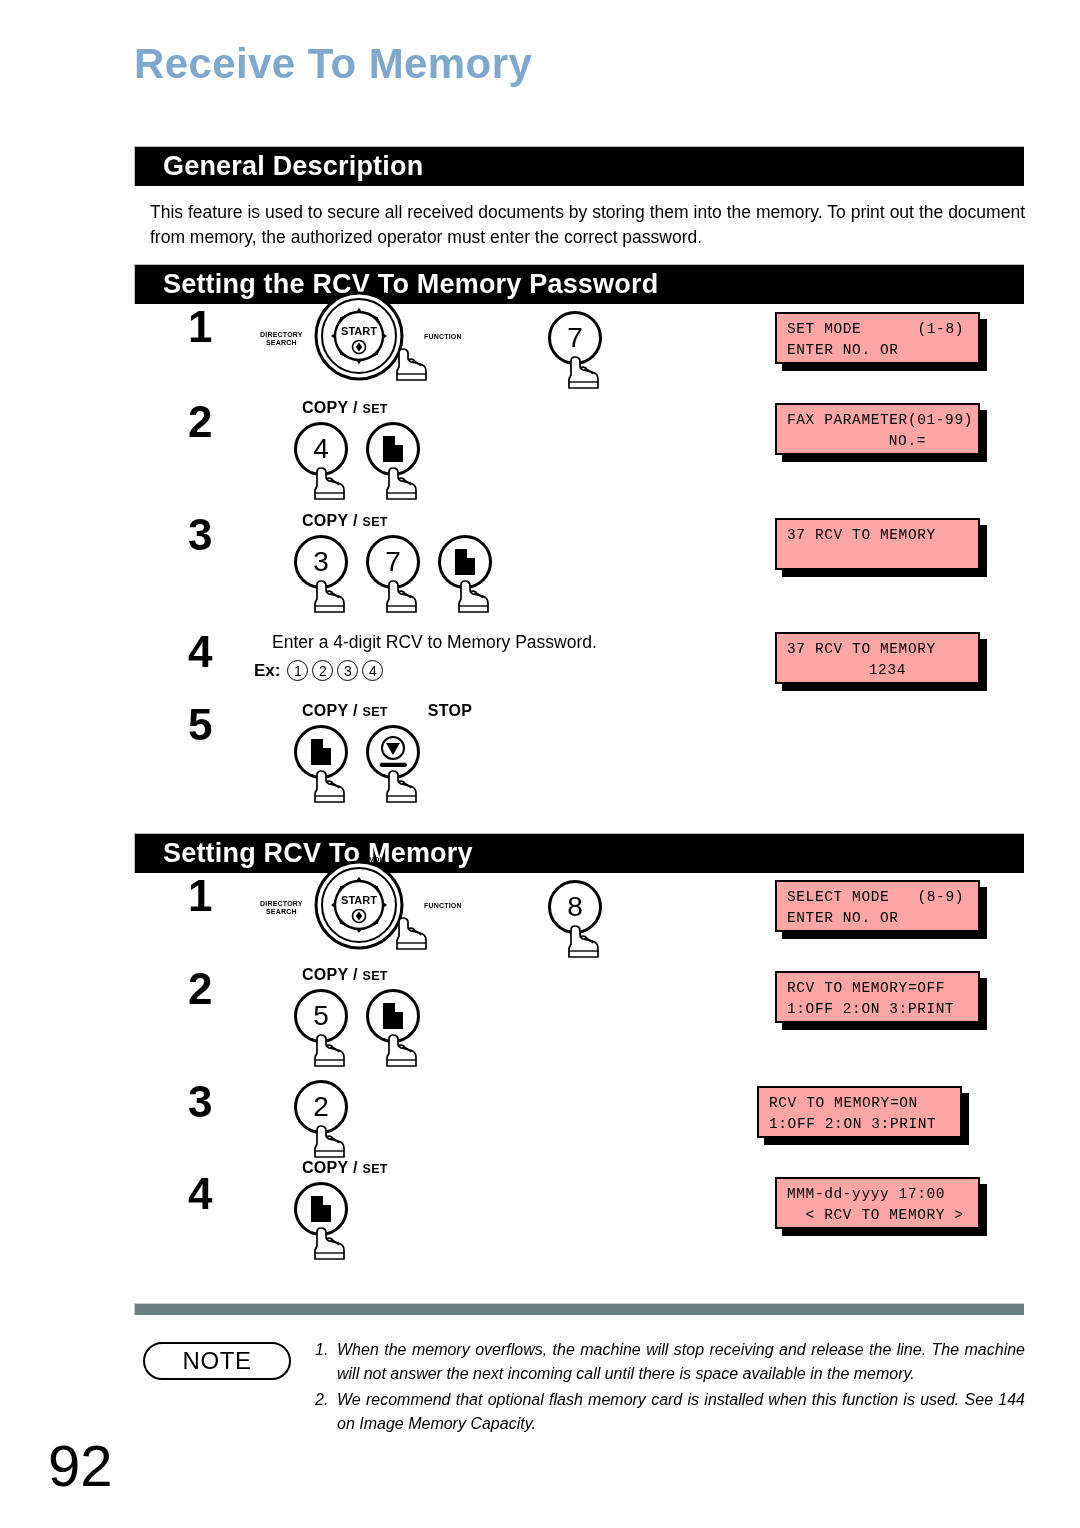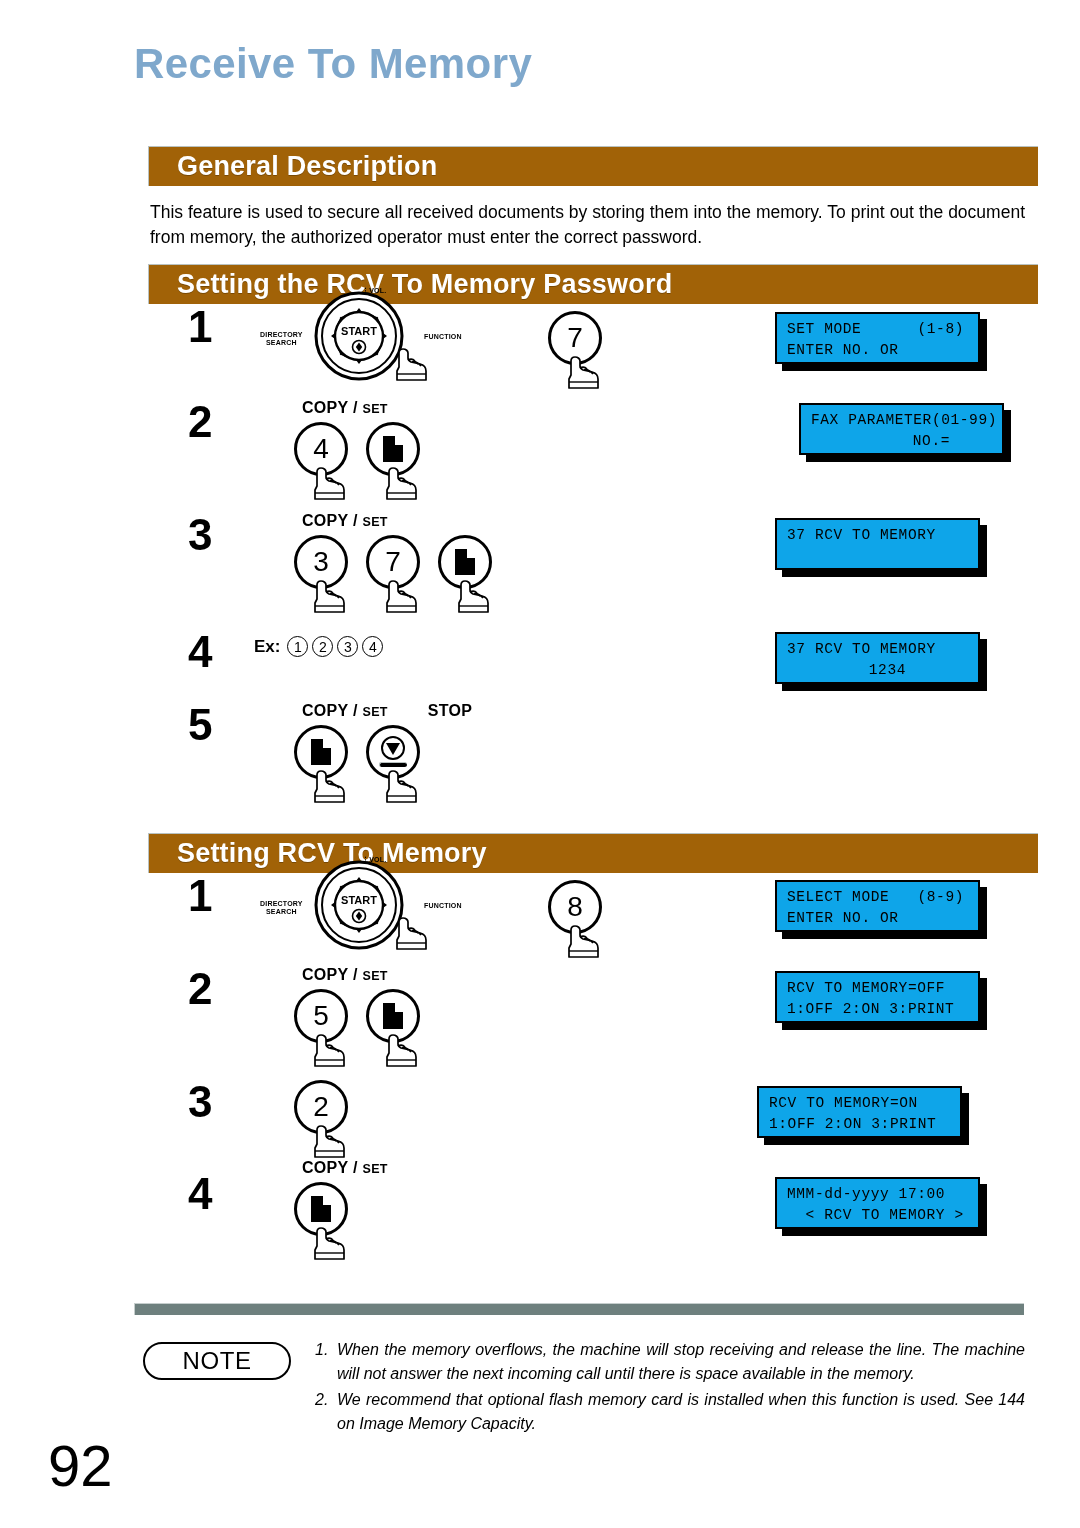--- a/index.html
+++ b/index.html
@@ -16,22 +16,22 @@
   
   .page-title {
     position:absolute; left:134px; top:40px;
     font-size:42px; font-weight:bold;
     color:#7fa8cc;
     letter-spacing:0.4px;
   }
 
   
   .bar {
-    position:absolute; left:148px; width:890px; height:40px;
-    background:#a16207;
+    position:absolute; left:134px; width:890px; height:40px;
+    background:#000000;
     border-top:1px solid #b9c2c1;
     border-left:1px solid #b9c2c1;
     display:flex; align-items:center;
   }
   .bar span {
     color:#ffffff; font-weight:bold; font-size:27px;
     margin-left:28px; letter-spacing:0.2px;
     text-shadow:0 1px 0 rgba(0,0,0,.25);
   }
   #bar-general  { top:146px; }
@@ -125,21 +125,21 @@
   .ex-label { font-weight:bold; font-size:17px; margin-right:3px; }
   .circ-digit {
     display:inline-flex; align-items:center; justify-content:center;
     width:21px; height:21px; border:1.6px solid #000; border-radius:50%;
     font-size:14px; line-height:1;
   }
 
   
   .lcd {
     position:absolute; width:205px; height:52px;
-    background:#0ea5e9; border:2.6px solid #000;
+    background:#fca5a5; border:2.6px solid #000;
     box-shadow:7px 7px 0 0 #000;
     padding:5px 0 0 10px;
     font-family:"Liberation Mono", monospace;
     font-size:14.5px; line-height:21px;
     letter-spacing:0.6px;
     white-space:pre;
   }
   .lcd .l2 { display:block; }
   .lcd .right { float:right; margin-right:14px; }
 
@@ -338,20 +338,21 @@
     </g>
     <path d="M3 27 L32 27" stroke="#000" stroke-width="1.4" fill="none"></path>
   </svg></div>
           </div>
         </div>
       </div>
     </div>
     <div class="step" style="height:0">
       <div class="step-num" style="top:325px">4</div>
       <div class="step-body" style="top:325px">
+        <div class="pw-text" style="margin-left:18px">Enter a 4-digit RCV to Memory Password.</div>
         <div class="ex-line" style="">
                  <span class="ex-label">Ex:</span>
                  <span class="circ-digit">1</span>
           <span class="circ-digit">2</span>
           <span class="circ-digit">3</span>
           <span class="circ-digit">4</span>
                </div>
       </div>
     </div>
     <div class="step" style="height:0">
@@ -557,19 +558,19 @@
    </div>
     <div class="note-item">
      <span class="n">2.</span>
      <span class="t">We recommend that optional flash memory card is installed when this function is used. See 144 on Image Memory Capacity.</span>
    </div>
   </div>
 
 <div class="page-number">92</div>
 
 <div class="lcd" style="left: 775px; top: 312px;"><span>SET MODE</span><span class="right">(1-8)</span><span class="l2">ENTER NO. OR</span></div>
-<div class="lcd" style="left: 799px; top: 403px;"><span>FAX PARAMETER(01-99)</span><span class="l2" style="text-align:right;padding-right:52px">NO.=</span></div>
+<div class="lcd" style="left: 775px; top: 403px;"><span>FAX PARAMETER(01-99)</span><span class="l2" style="text-align:right;padding-right:52px">NO.=</span></div>
 <div class="lcd" style="left: 775px; top: 518px;"><span>37 RCV TO MEMORY</span><span class="l2"></span></div>
 <div class="lcd" style="left: 775px; top: 632px;"><span>37 RCV TO MEMORY</span><span class="l2" style="text-align:right;padding-right:72px">1234</span></div>
 <div class="lcd" style="left: 775px; top: 880px;"><span>SELECT MODE</span><span class="right">(8-9)</span><span class="l2">ENTER NO. OR</span></div>
 <div class="lcd" style="left: 775px; top: 971px;"><span>RCV TO MEMORY=OFF</span><span class="l2">1:OFF 2:ON 3:PRINT</span></div>
 <div class="lcd" style="left: 757px; top: 1086px;"><span>RCV TO MEMORY=ON</span><span class="l2">1:OFF 2:ON 3:PRINT</span></div>
 <div class="lcd" style="left: 775px; top: 1177px;"><span>MMM-dd-yyyy 17:00</span><span class="l2">  &lt; RCV TO MEMORY &gt;</span></div>
 
 </body></html>

